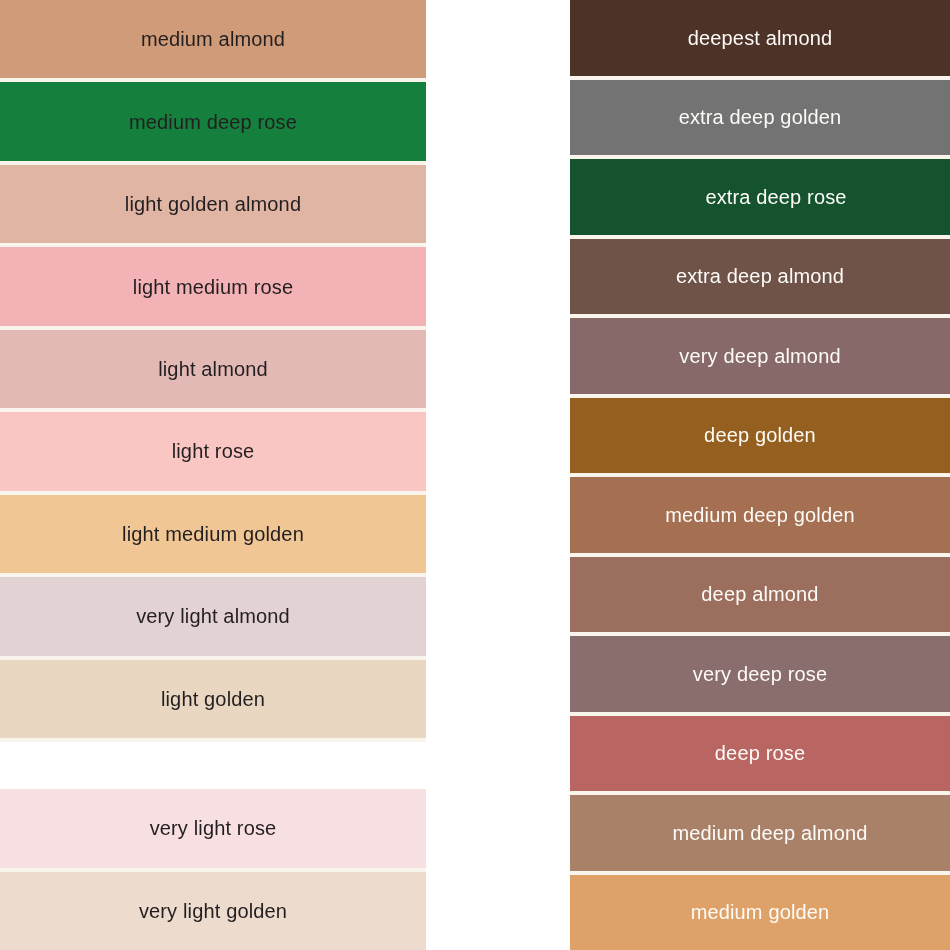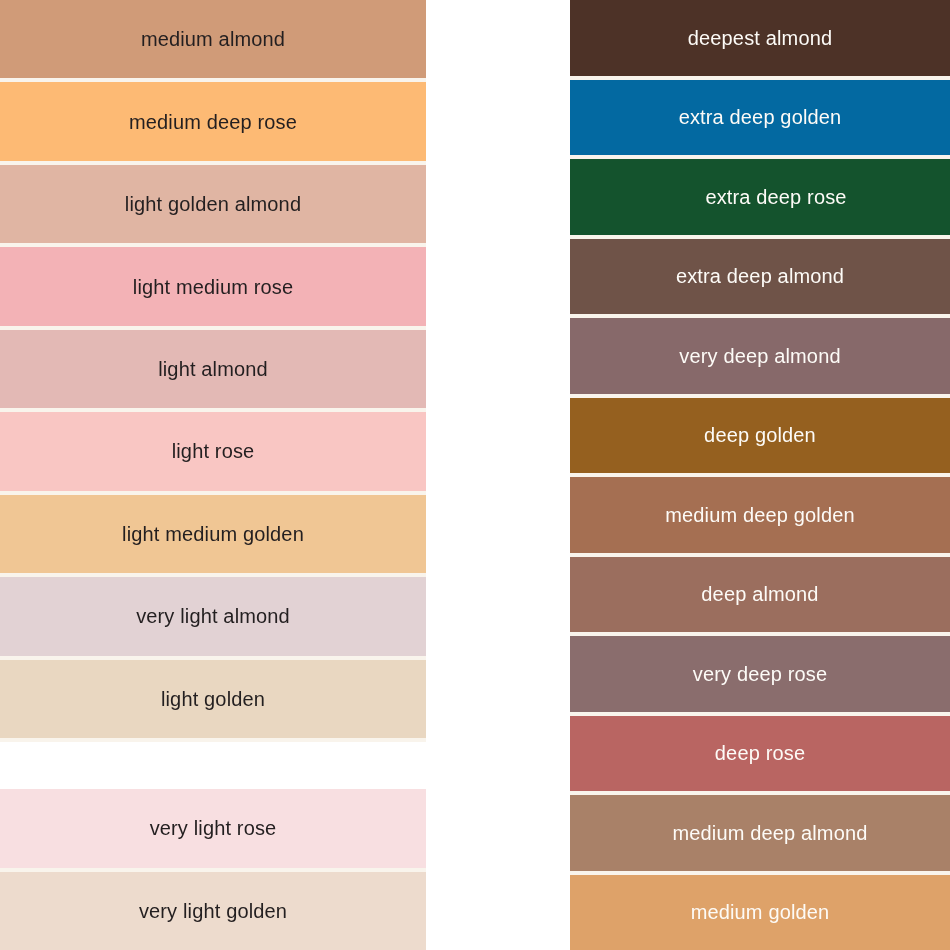--- a/index.html
+++ b/index.html
@@ -70,21 +70,21 @@
 </style>
 </head>
 <body>
 
 <div id="palette-board" style="background: rgb(255, 255, 255);">
 
   <div class="swatch-column" id="column-left">
     <div class="swatch dark-text" style="background-color: rgb(208, 155, 120); border-bottom-color: rgb(249, 244, 236);">
       <span class="swatch-label" style="color: rgb(35, 31, 32);">medium almond</span>
     </div>
-    <div class="swatch dark-text" style="background-color: #fdba74; border-bottom-color: rgb(249, 244, 236);">
+    <div class="swatch dark-text" style="background-color: #15803d; border-bottom-color: rgb(249, 244, 236);">
       <span class="swatch-label" style="color: rgb(35, 31, 32);">medium deep rose</span>
     </div>
     <div class="swatch dark-text" style="background-color: rgb(224, 181, 163); border-bottom-color: rgb(249, 244, 236);">
       <span class="swatch-label" style="color: rgb(35, 31, 32);">light golden almond</span>
     </div>
     <div class="swatch dark-text" style="background-color: rgb(243, 178, 182); border-bottom-color: rgb(249, 244, 236);">
       <span class="swatch-label" style="color: rgb(35, 31, 32);">light medium rose</span>
     </div>
     <div class="swatch dark-text" style="background-color: rgb(227, 185, 181); border-bottom-color: rgb(249, 244, 236);">
       <span class="swatch-label" style="color: rgb(35, 31, 32);">light almond</span>
@@ -106,21 +106,21 @@
     </div>
     <div class="swatch dark-text" style="background-color: rgb(237, 219, 205); border-bottom-color: rgb(249, 244, 236);">
       <span class="swatch-label" style="color: rgb(35, 31, 32);">very light golden</span>
     </div>
   </div>
 
   <div class="swatch-column" id="column-right">
     <div class="swatch light-text" style="background-color: rgb(77, 50, 39); border-bottom-color: rgb(249, 244, 236);">
       <span class="swatch-label" style="color: rgb(253, 251, 247);">deepest almond</span>
     </div>
-    <div class="swatch light-text" style="background-color: #0369a1; border-bottom-color: rgb(249, 244, 236);">
+    <div class="swatch light-text" style="background-color: #737373; border-bottom-color: rgb(249, 244, 236);">
       <span class="swatch-label" style="color: rgb(253, 251, 247);">extra deep golden</span>
     </div>
     <div class="swatch light-text" style="background-color: #14532d; border-bottom-color: rgb(249, 244, 236); padding-left: 32px;">
       <span class="swatch-label" style="color: rgb(253, 251, 247);">extra deep rose</span>
     </div>
     <div class="swatch light-text" style="background-color: rgb(111, 83, 72); border-bottom-color: rgb(249, 244, 236);">
       <span class="swatch-label" style="color: rgb(253, 251, 247);">extra deep almond</span>
     </div>
     <div class="swatch light-text" style="background-color: rgb(135, 105, 106); border-bottom-color: rgb(249, 244, 236);">
       <span class="swatch-label" style="color: rgb(253, 251, 247);">very deep almond</span>

